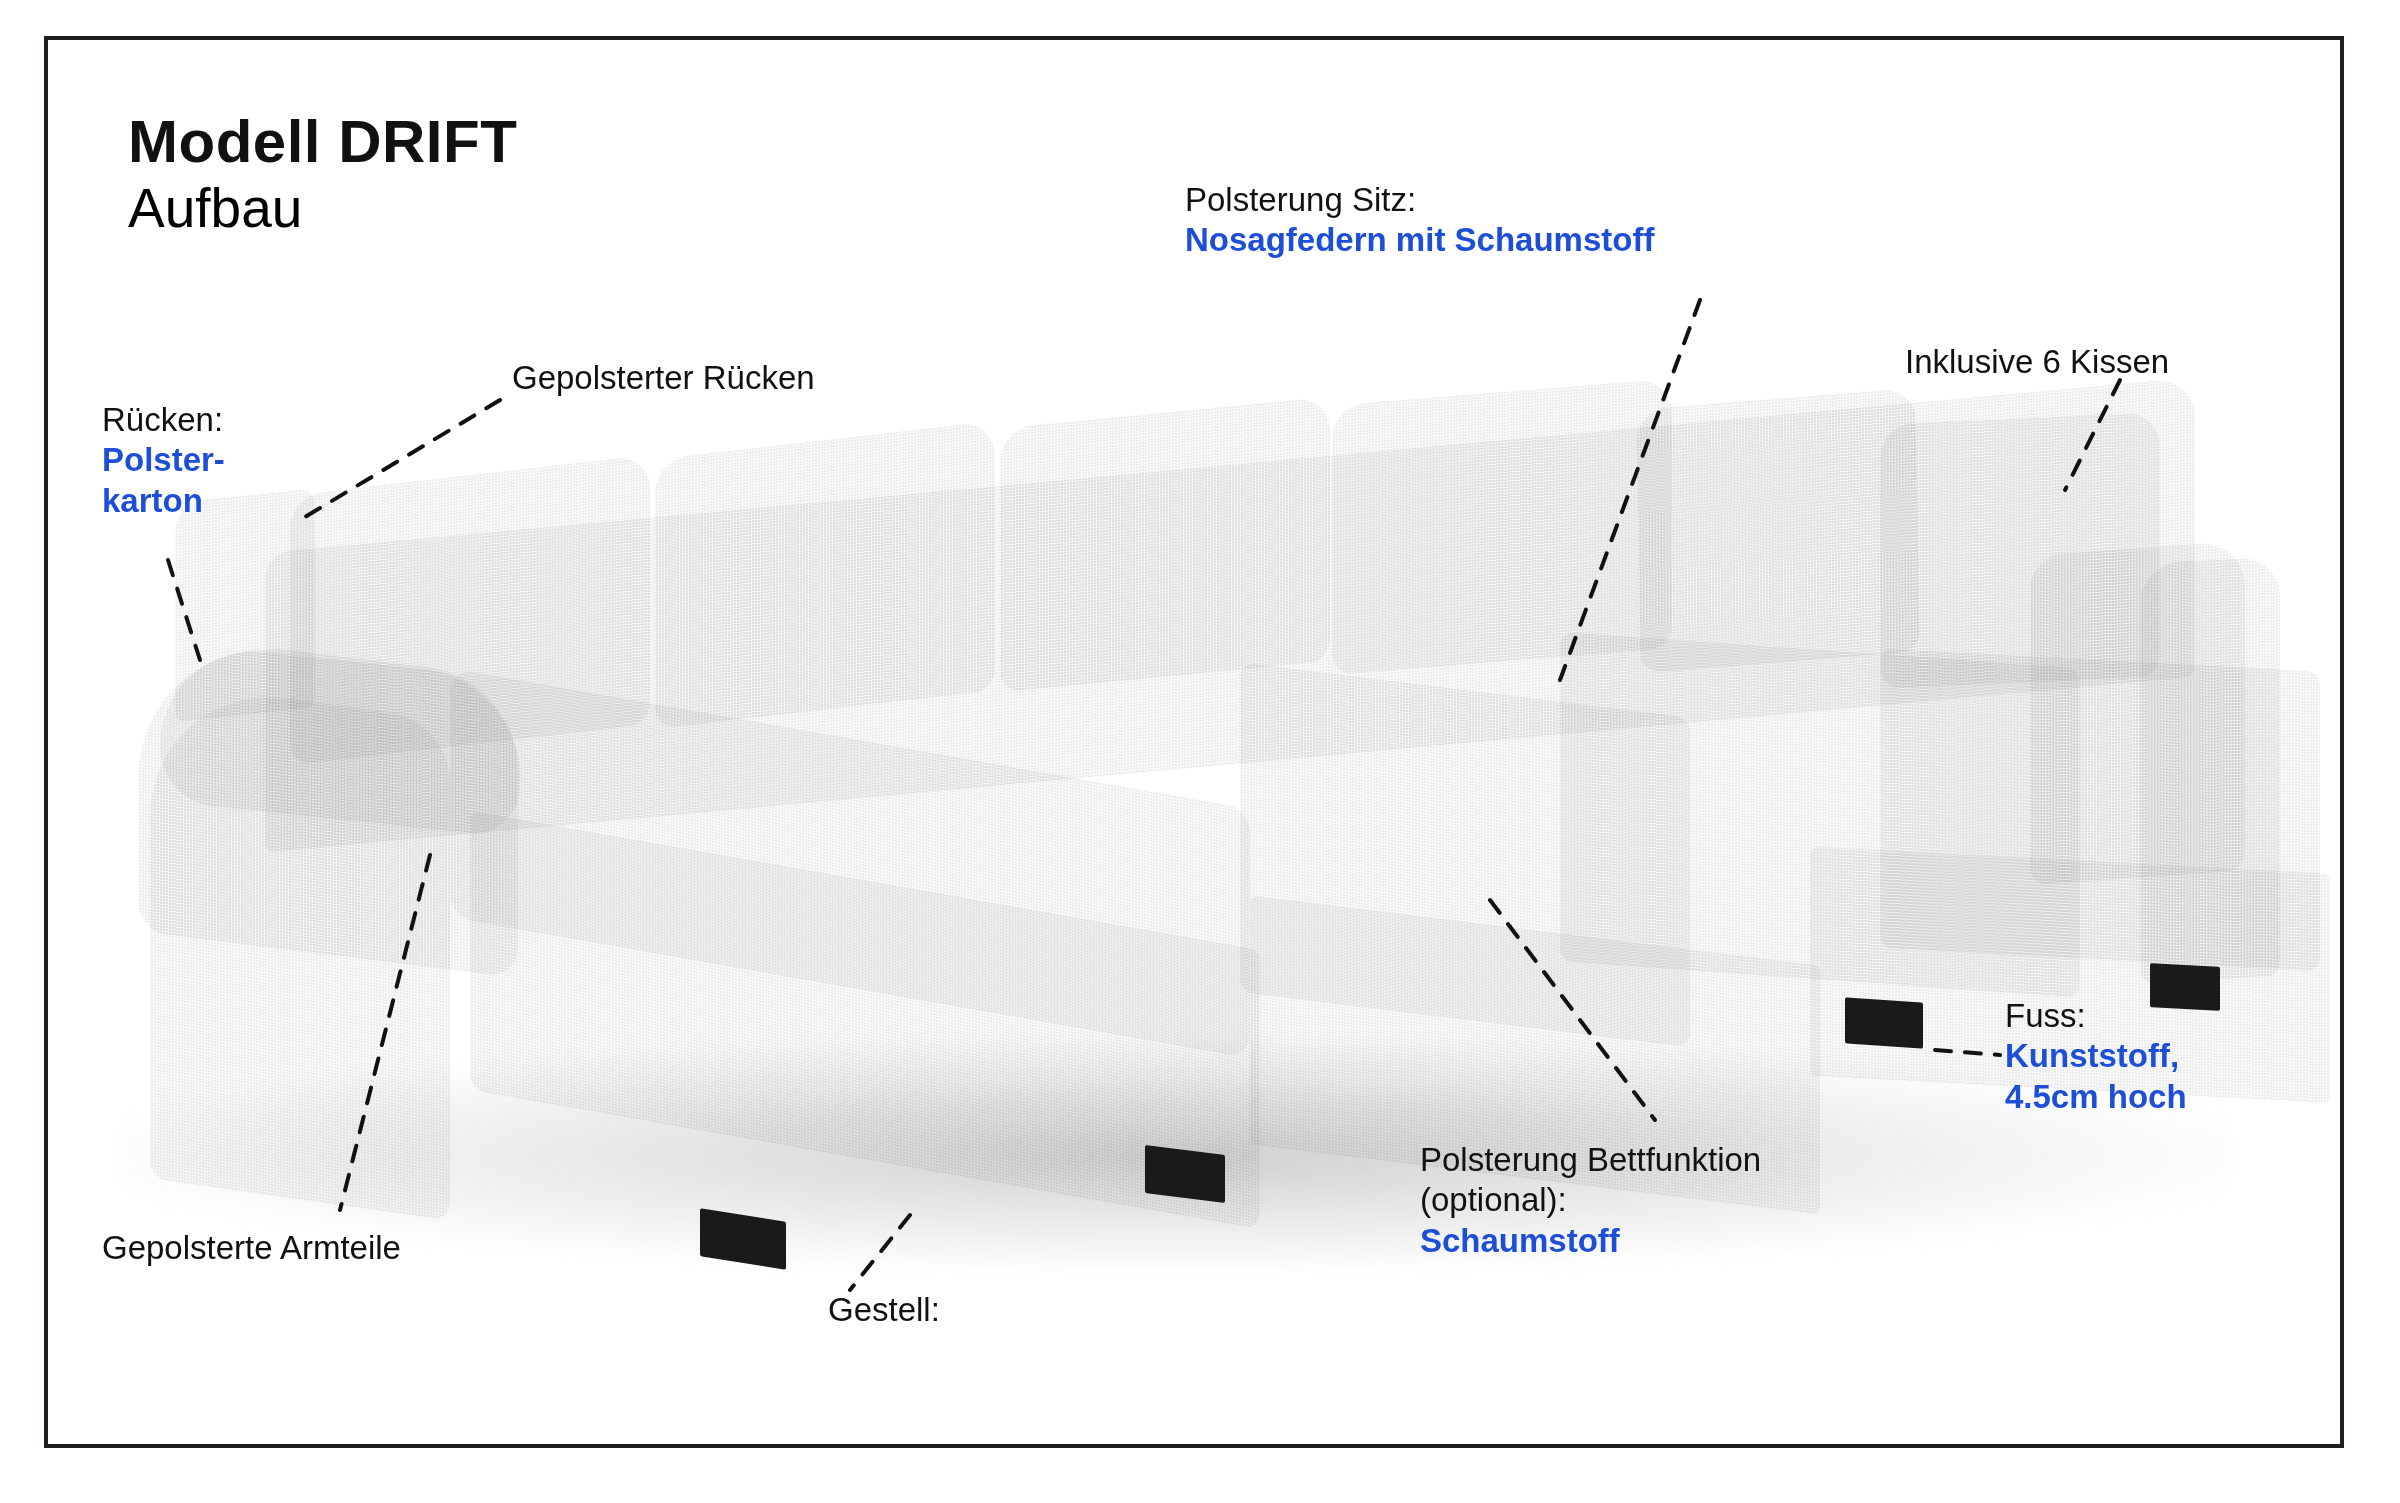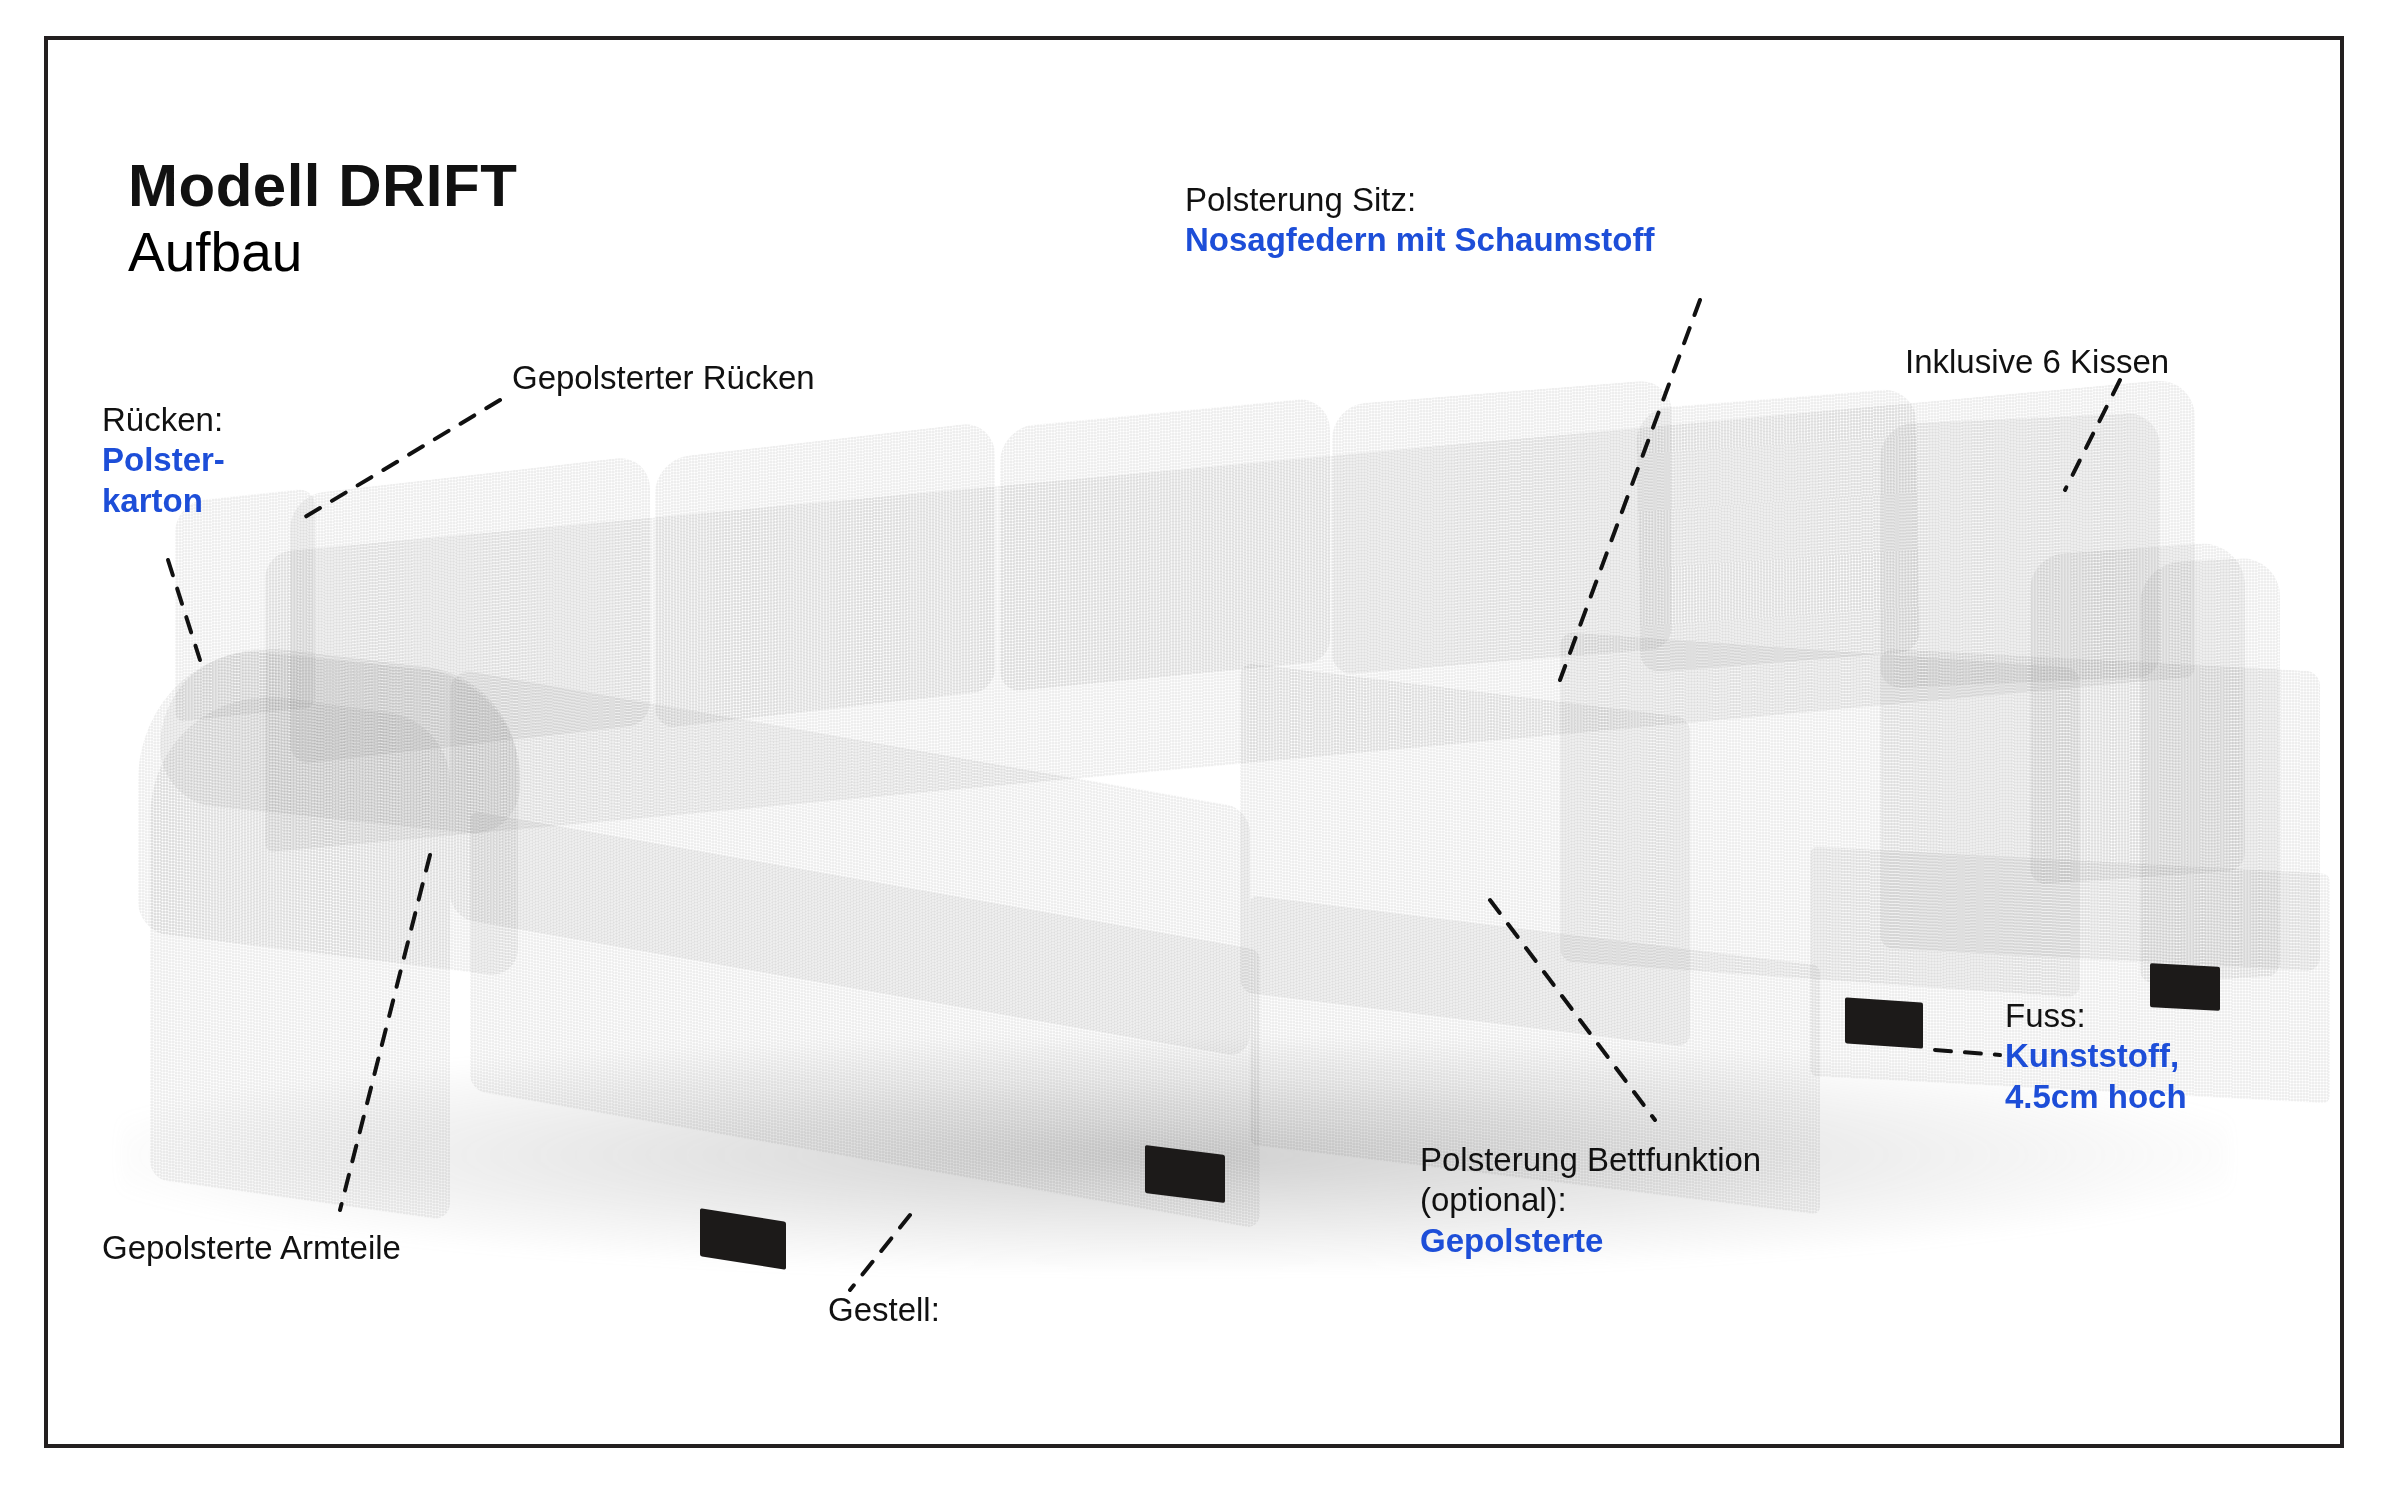--- a/index.html
+++ b/index.html
@@ -26,21 +26,20 @@
     height: 1412px;
     border: 4px solid #231f20;
     box-sizing: border-box;
   }
 
   
   .title-block {
     position: absolute;
     left: 128px;
     top: 110px;
-    margin-top: 44px;
   }
   .title-main {
     font-size: 60px;
     font-weight: bold;
     letter-spacing: 0.5px;
     line-height: 1.05;
     color: #111;
   }
   .title-sub {
     font-size: 55px;
@@ -207,21 +206,21 @@
 
   <div class="callout" style="left:2005px; top:996px;">
     <div class="hdr">Fuss:</div>
     <div class="body">Kunststoff,
 4.5cm hoch</div>
   </div>
 
   <div class="callout" style="left:1420px; top:1140px;">
     <div class="hdr">Polsterung Bettfunktion
 (optional):</div>
-    <div class="body">Gepolsterte</div>
+    <div class="body">Schaumstoff</div>
   </div>
 
   <div class="callout" style="left:828px; top:1290px;">
     <div class="hdr">Gestell:</div>
   </div>
 
   <div class="callout" style="left:102px; top:1228px;">
     <div class="hdr">Gepolsterte Armteile</div>
   </div>
 

